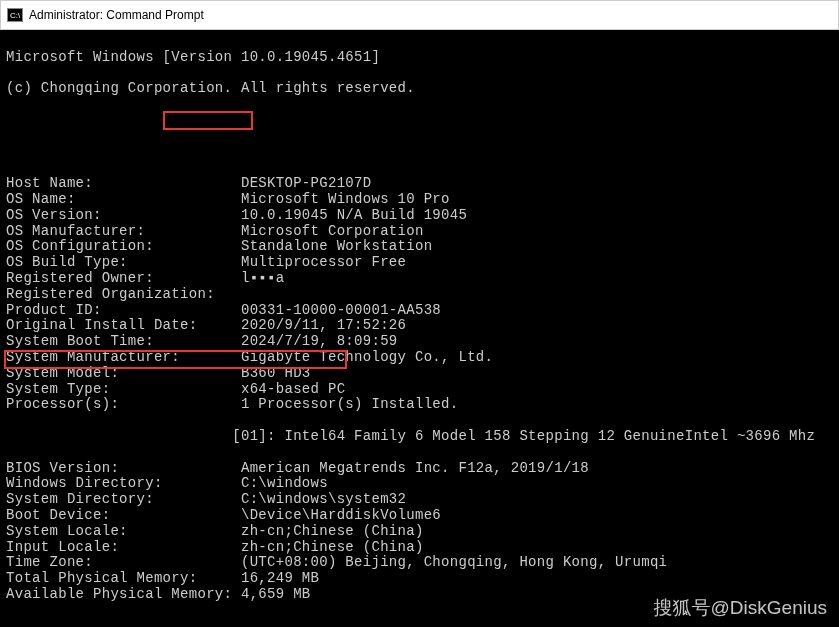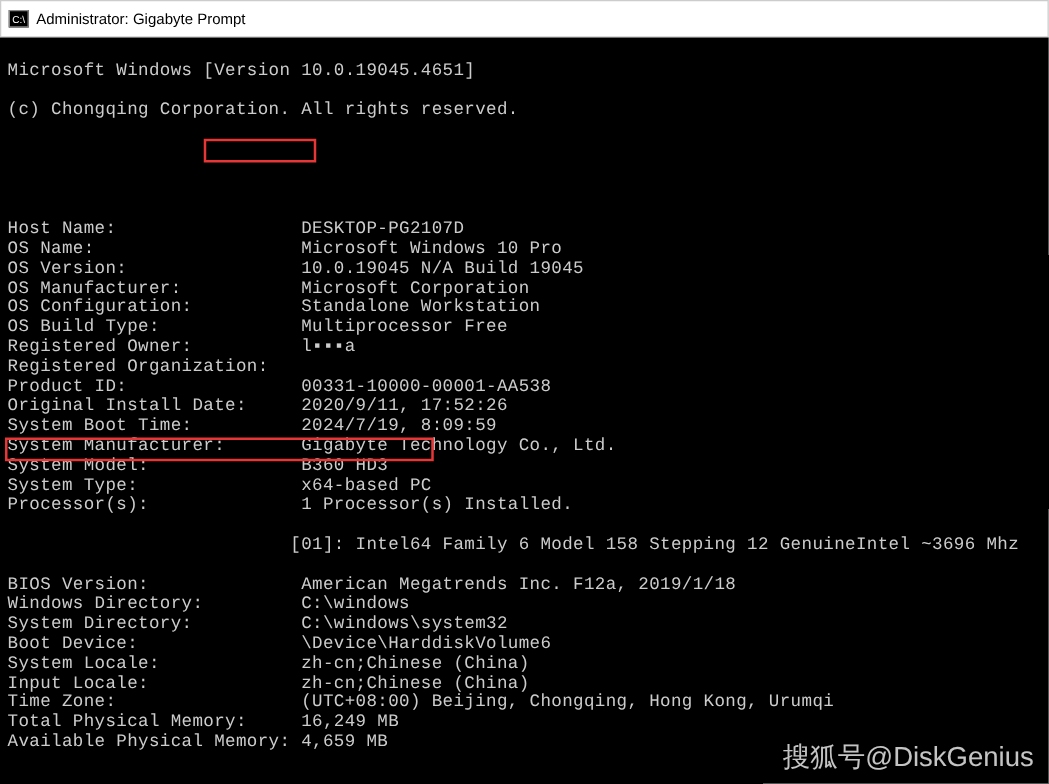--- a/index.html
+++ b/index.html
@@ -62,32 +62,32 @@
   top: 320px;
   width: 343px;
   height: 19px;
 }
 .watermark {
   position: absolute;
   right: 12px;
   bottom: 6px;
   color: rgba(230,230,230,0.85);
   font-family: 'Microsoft YaHei', Arial, sans-serif;
-  font-size: 22px;
+  font-size: 19px;
   font-weight: 500;
   text-shadow: 0 0 3px rgba(0,0,0,0.5);
   pointer-events: none;
 }
 </style>
 </head>
 <body>
 
 <div class="title-bar">
   <span class="title-icon">C:\</span>
-  <span>Administrator: Gigabyte Prompt</span>
+  <span>Administrator: Command Prompt</span>
 </div>
 
 <div class="terminal">
 <span class="row">Microsoft Windows [Version 10.0.19045.4651]</span>
 <span class="row">(c) Chongqing Corporation. All rights reserved.</span>
 <span class="row"> </span>
 <span class="row"> </span>
 <div id="info-block"><span class="row">Host Name:                 DESKTOP-PG2107D</span><span class="row">OS Name:                   Microsoft Windows 10 Pro</span><span class="row">OS Version:                10.0.19045 N/A Build 19045</span><span class="row">OS Manufacturer:           Microsoft Corporation</span><span class="row">OS Configuration:          Standalone Workstation</span><span class="row">OS Build Type:             Multiprocessor Free</span><span class="row">Registered Owner:          l▪▪▪a</span><span class="row">Registered Organization:   </span><span class="row">Product ID:                00331-10000-00001-AA538</span><span class="row">Original Install Date:     2020/9/11, 17:52:26</span><span class="row">System Boot Time:          2024/7/19, 8:09:59</span><span class="row">System Manufacturer:       Gigabyte Technology Co., Ltd.</span><span class="row">System Model:              B360 HD3</span><span class="row">System Type:               x64-based PC</span><span class="row">Processor(s):              1 Processor(s) Installed.</span></div>
 <span class="row">                          [01]: Intel64 Family 6 Model 158 Stepping 12 GenuineIntel ~3696 Mhz</span>
 <div id="info-block2"><span class="row">BIOS Version:              American Megatrends Inc. F12a, 2019/1/18</span><span class="row">Windows Directory:         C:\windows</span><span class="row">System Directory:          C:\windows\system32</span><span class="row">Boot Device:               \Device\HarddiskVolume6</span><span class="row">System Locale:             zh-cn;Chinese (China)</span><span class="row">Input Locale:              zh-cn;Chinese (China)</span><span class="row">Time Zone:                 (UTC+08:00) Beijing, Chongqing, Hong Kong, Urumqi</span><span class="row">Total Physical Memory:     16,249 MB</span><span class="row">Available Physical Memory: 4,659 MB</span></div>

